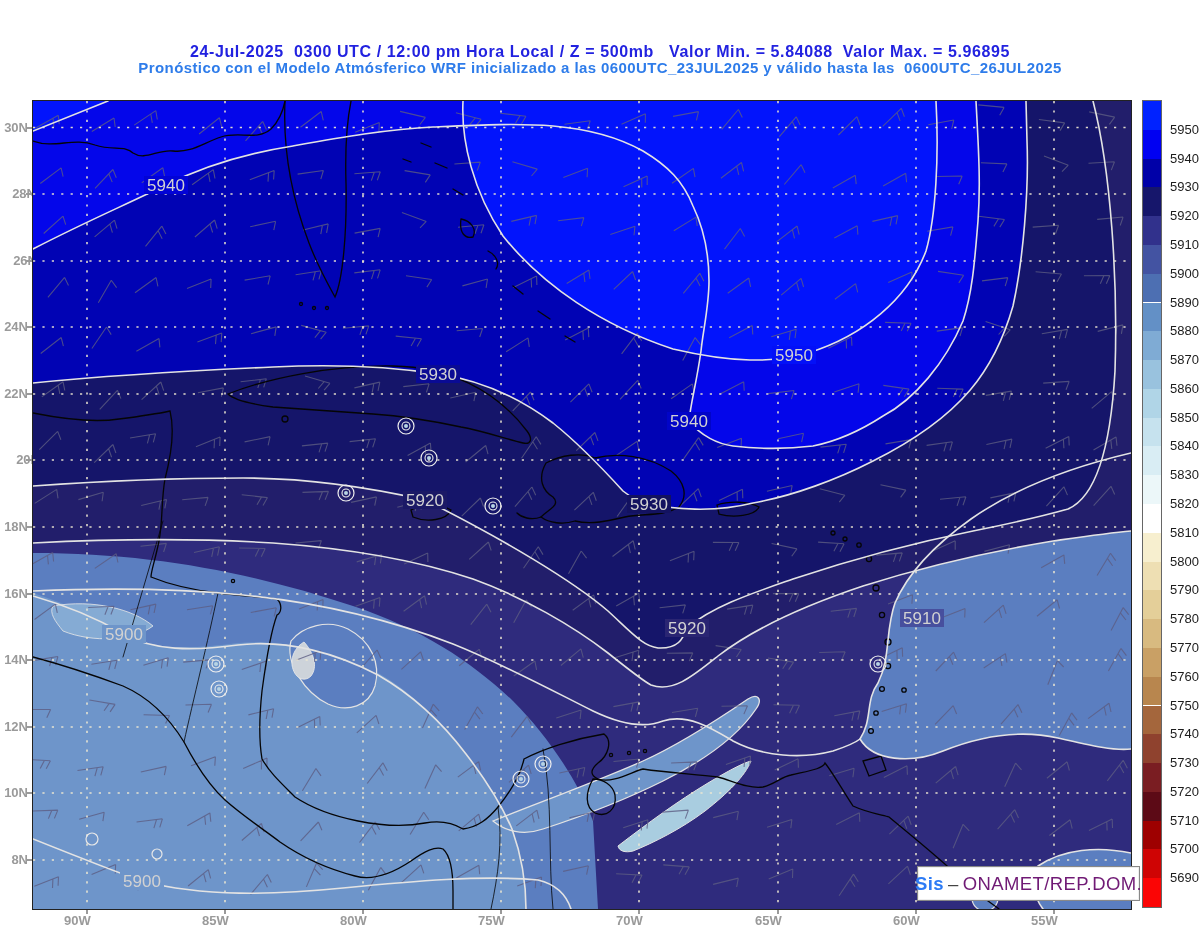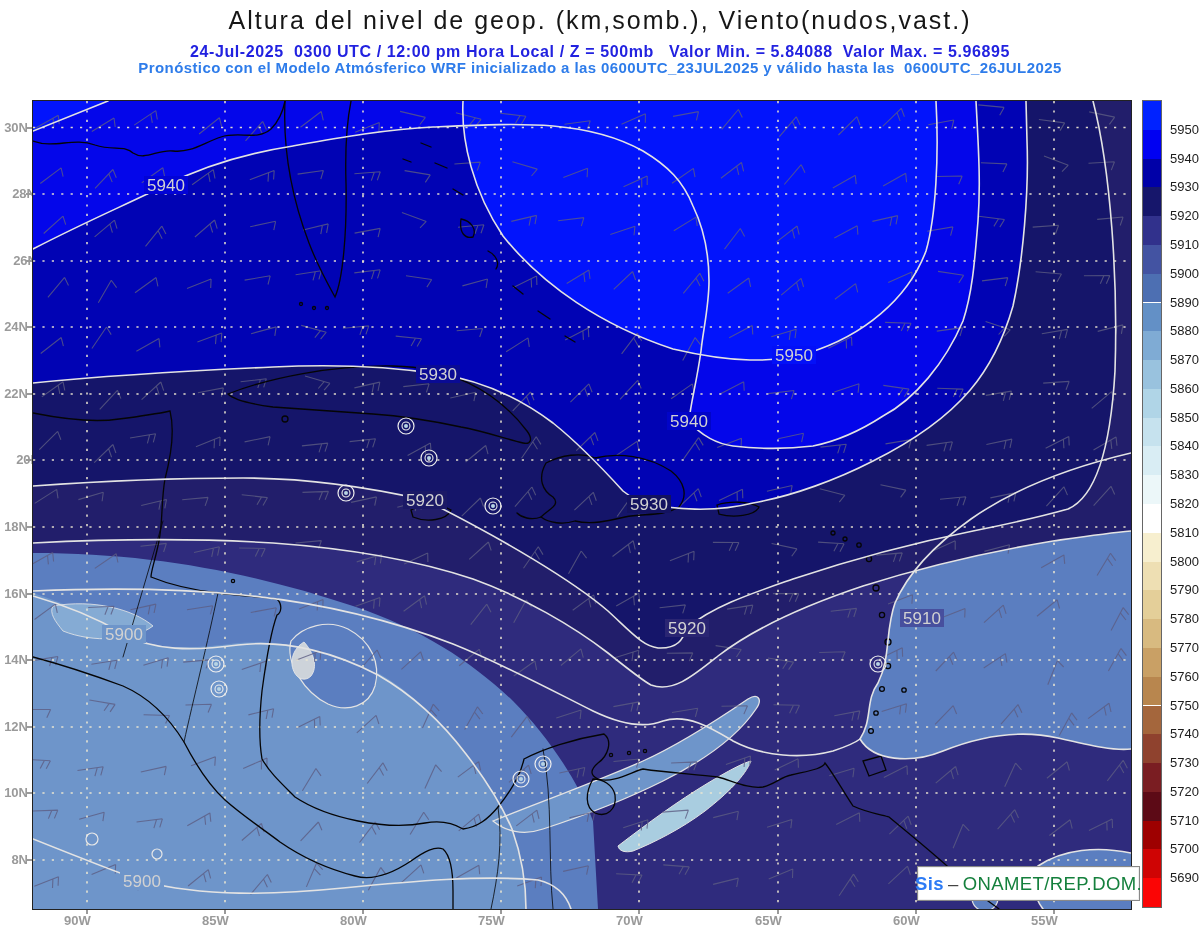--- a/index.html
+++ b/index.html
@@ -14,28 +14,27 @@
   .lonlab{position:absolute;width:44px;text-align:left;font-size:13px;color:#9a9a9a;font-weight:bold;}
   .tick{position:absolute;background:#9a9a9a;}
   #colorbar{position:absolute;left:1142px;top:100px;width:20px;height:808px;border:1px solid #666;box-sizing:border-box;}
   .cbseg{position:absolute;left:0;width:18px;}
   .cblab{position:absolute;left:1170px;width:40px;font-size:13px;color:#1c1c1c;}
   #credit{position:absolute;left:917px;top:866px;width:221px;height:33px;background:#ffffff;
           border:1px solid #888;display:flex;align-items:center;justify-content:center;
           font-size:18.5px;letter-spacing:.4px;box-shadow:0 0 0 1px #eee inset;}
   #credit .sis{color:#2d7bf5;font-weight:bold;}
   #credit .dash{color:#444;margin:0 4px 0 2px;}
-  #credit .org{color:#15803d;}
+  #credit .org{color:#701a75;}
 </style>
 </head>
 <body>
 
 <div id="page">
 
-  <div class="hdr" id="title">Altura del nivel de geop. (km,somb.), Viento(nudos,vast.)</div>
   <div class="hdr" id="line2">24-Jul-2025  0300 UTC / 12:00 pm Hora Local / Z = 500mb   Valor Min. = 5.84088  Valor Max. = 5.96895</div>
   <div class="hdr" id="line3">Pronóstico con el Modelo Atmósferico WRF inicializado a las 0600UTC_23JUL2025 y válido hasta las  0600UTC_26JUL2025</div>
 
   <div id="lat-labels">
       <div class="latlab" style="left: 0px; top: 119.5px;">30N</div>
       <div class="tick" style="left: 26px; top: 126.5px; width: 6px; height: 2px;"></div>
       <div class="latlab" style="left: 8px; top: 186px;">28N</div>
       <div class="tick" style="left: 26px; top: 193px; width: 6px; height: 2px;"></div>
       <div class="latlab" style="left: 0px; top: 253px; margin-left: 9px;">26N</div>
       <div class="tick" style="left: 26px; top: 260px; width: 6px; height: 2px;"></div>

